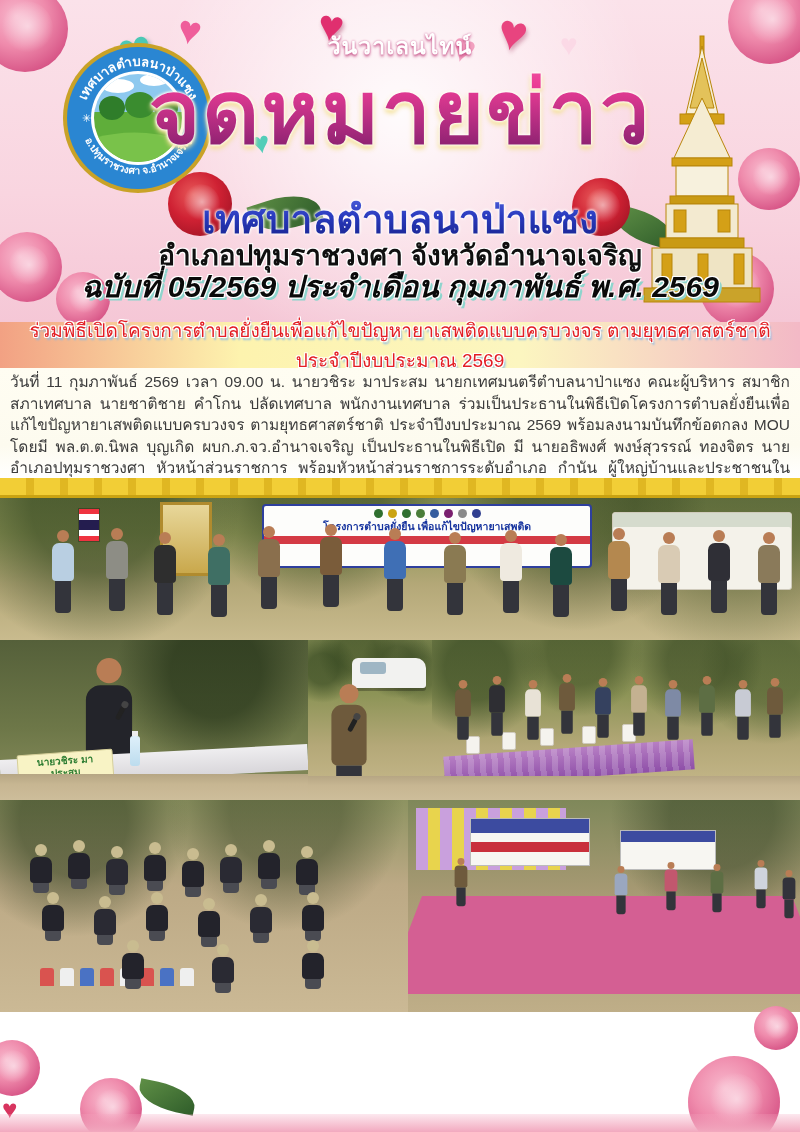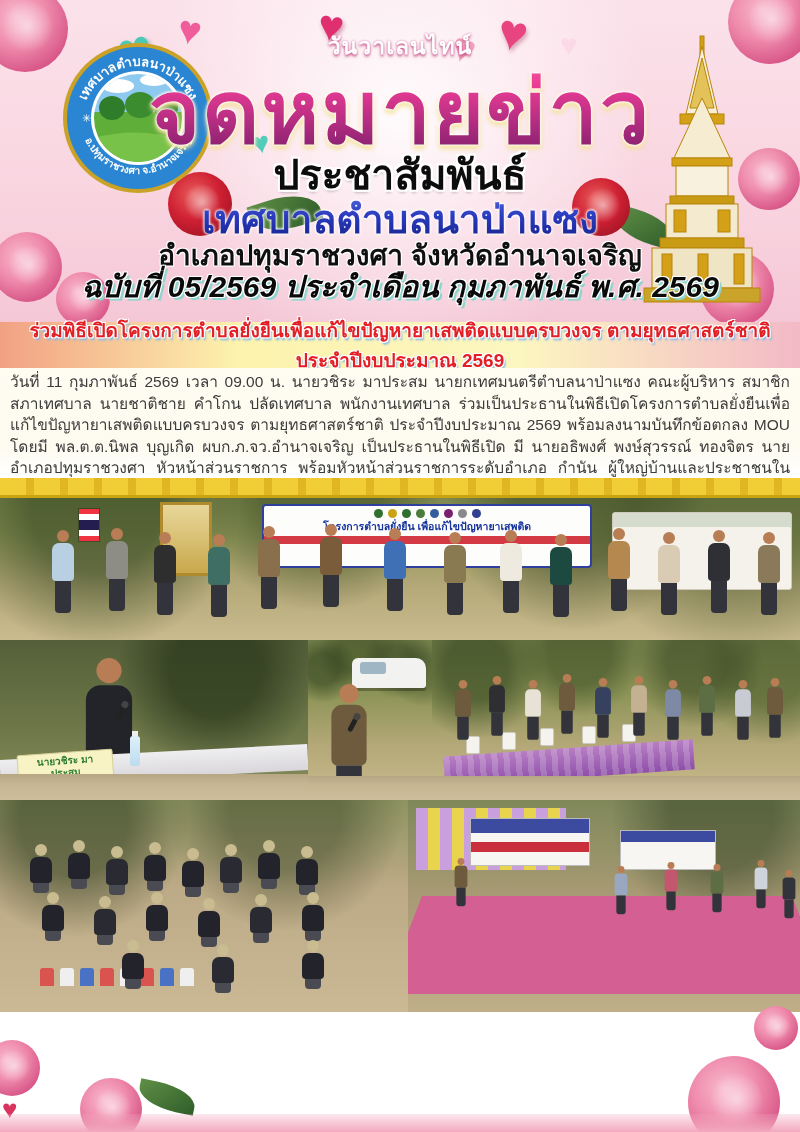--- a/index.html
+++ b/index.html
@@ -43,21 +43,21 @@
   .issue-line { position:absolute; left:0; top:263px; width:800px; text-align:center;
     font-size:30px; font-weight:bold; font-style:italic; color:#0a0a0a;
     text-shadow:-1px -1px 0 #fff,1px -1px 0 #fff,-1px 1px 0 #fff,1px 1px 0 #fff, 3px 3px 0 #8fd4cd; }
 
   .pagoda { position:absolute; right:8px; top:28px; }
 
   
   .headline-band { position:absolute; left:0; top:322px; width:800px; height:46px;
     display:flex; align-items:center; justify-content:center;
     background:linear-gradient(90deg,#f2a183 0%, #fdf3ae 30%, #fcf6c0 65%, #f3b9c6 100%); }
-  .headline-band span { font-size:19px; font-weight:bold; color:#e31e24; text-align:center;
+  .headline-band span { font-size:19px; font-weight:normal; color:#e31e24; text-align:center;
     text-shadow:-1px -1px 0 #fff,1px -1px 0 #fff,-1px 1px 0 #fff,1px 1px 0 #fff, 2px 3px 2px #86b9e8; }
 
   
   .body-text { position:absolute; left:0; top:368px; width:800px; height:110px; padding:3px 10px 0 10px;
     background:linear-gradient(180deg,#fffdf2 0%, #fdfbef 70%, rgba(253,251,239,0) 100%); }
   .body-text p { font-size:15.5px; line-height:21.5px; color:#3c3c3c; text-align:justify; }
 
   
   .collage { position:absolute; left:0; top:478px; width:800px; height:534px; background:#9aa070; }
   .photo { position:absolute; overflow:hidden; }
@@ -206,21 +206,20 @@
         <rect x="30" y="220" width="100" height="40" fill="#efe4c4"></rect>
         <rect x="40" y="226" width="10" height="30" fill="#d4a017"></rect>
         <rect x="76" y="226" width="10" height="30" fill="#d4a017"></rect>
         <rect x="112" y="226" width="10" height="30" fill="#d4a017"></rect>
         <rect x="22" y="260" width="116" height="14" fill="#caa32a"></rect>
       </g>
     </svg>
 
     <div class="event-banner">วันวาเลนไทน์</div>
     <h1 class="main-title">จดหมายข่าว</h1>
-    <div class="subtitle">ประชาสัมพันธ์</div>
     <div class="municipality">เทศบาลตำบลนาป่าแซง</div>
     <div class="district-line">อำเภอปทุมราชวงศา จังหวัดอำนาจเจริญ</div>
     <div class="issue-line">ฉบับที่ 05/2569 ประจำเดือน กุมภาพันธ์ พ.ศ. 2569</div>
   </header>
 
   <div class="headline-band">
     <span>ร่วมพิธีเปิดโครงการตำบลยั่งยืนเพื่อแก้ไขปัญหายาเสพติดแบบครบวงจร ตามยุทธศาสตร์ชาติ ประจำปีงบประมาณ 2569</span>
   </div>
 
   <section class="body-text">

